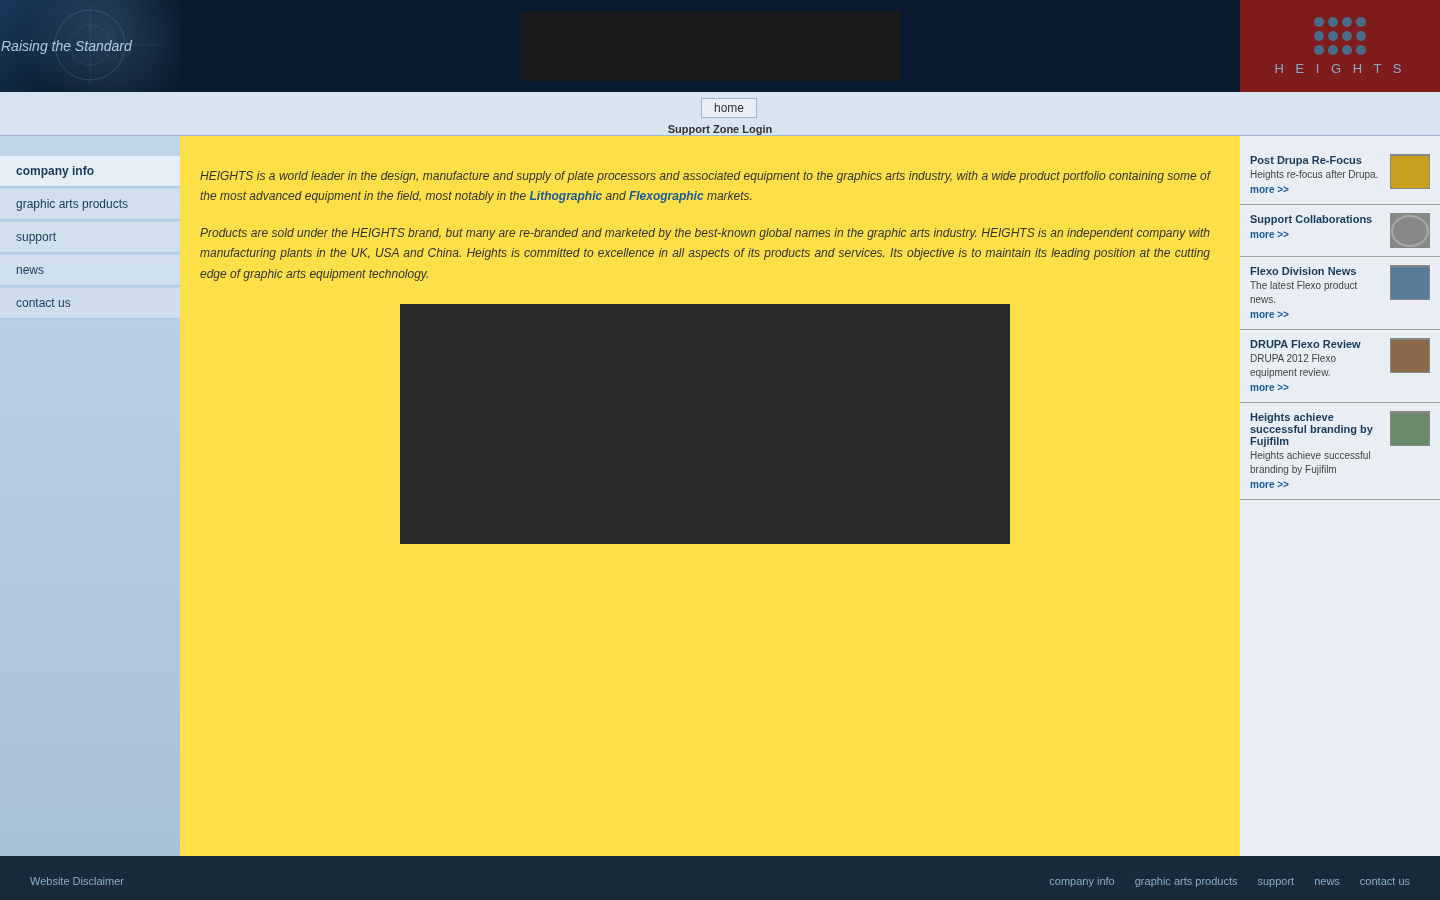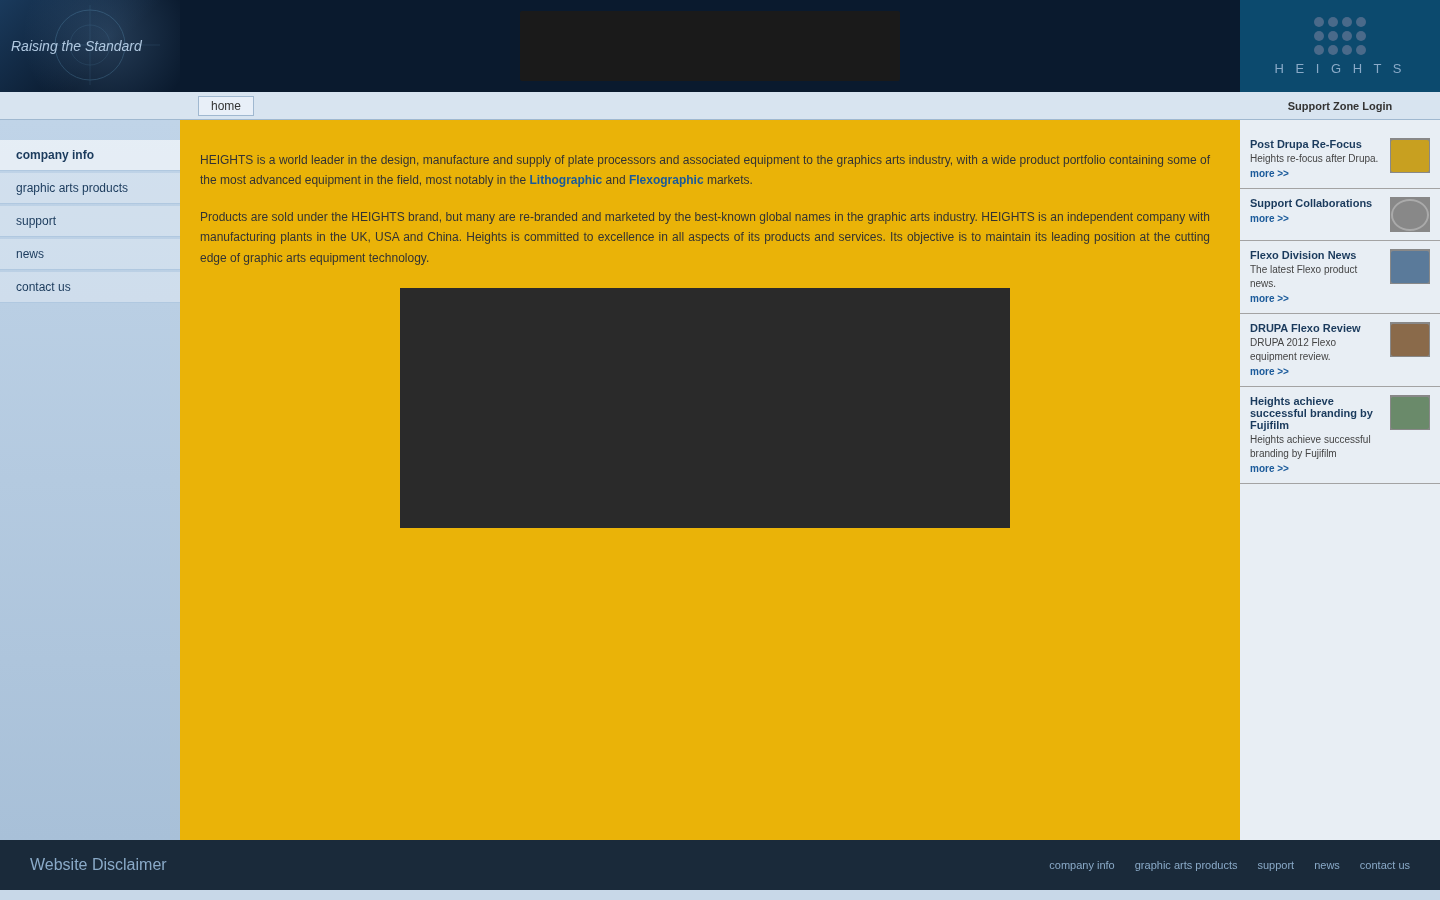--- a/index.html
+++ b/index.html
@@ -11,21 +11,21 @@
       width: 100%;
       height: 92px;
       background: #0a1a2e;
     }
     #header-left {
       width: 180px;
       background: linear-gradient(135deg, #1a3a5c 0%, #0a1a2e 60%);
       display: flex;
       flex-direction: column;
       justify-content: center;
-      padding: 11px;
+      padding: 1px;
       position: relative;
       overflow: hidden;
     }
     #header-left::before {
       content: '';
       position: absolute;
       top: 0; left: 0; right: 0; bottom: 0;
       background: radial-gradient(circle at 60% 40%, rgba(100,140,180,0.3) 0%, transparent 70%);
     }
     .logo-text {
@@ -43,21 +43,21 @@
       justify-content: center;
     }
     .header-banner {
       width: 380px;
       height: 70px;
       background: #1a1a1a;
       border-radius: 2px;
     }
     #header-right {
       width: 200px;
-      background: #0c4a6e;
+      background: #7f1d1d;
       display: flex;
       flex-direction: column;
       align-items: center;
       justify-content: center;
       padding: 10px;
     }
     .heights-dots {
       display: grid;
       grid-template-columns: repeat(4, 10px);
       gap: 4px;
@@ -74,22 +74,23 @@
       font-size: 13px;
       letter-spacing: 4px;
       font-family: Arial, sans-serif;
     }
 
     
     #navbar {
       display: flex;
       background: #d8e4f0;
       border-bottom: 1px solid #a0b8d0;
-      height: 28px;
-      align-items: center;
+      height: 44px;
+      align-items: center;
+      flex-direction: column;
     }
     #navbar-left {
       width: 180px;
       background: #c0d4e8;
     }
     #navbar-center {
       flex: 1;
       display: flex;
       align-items: center;
       padding-left: 10px;
@@ -137,22 +138,23 @@
       border-bottom: 1px solid #b0c8e0;
       cursor: pointer;
       background: rgba(255,255,255,0.3);
       margin-bottom: 2px;
     }
     .sidebar-item.active { background: rgba(255,255,255,0.6); font-weight: bold; }
 
     
     #content {
       flex: 1;
-      background: #eab308;
+      background: #fde047;
       padding: 30px 30px 30px 20px;
+      font-style: italic;
     }
     .content-text {
       font-size: 12px;
       color: #333;
       line-height: 1.7;
       margin-bottom: 16px;
       text-align: justify;
     }
     .link-blue { color: #1a5a9a; text-decoration: none; font-weight: bold; }
 
@@ -210,21 +212,21 @@
     #footer {
       background: #1a2a3a;
       color: #a0b8d0;
       height: 50px;
       display: flex;
       align-items: center;
       justify-content: space-between;
       padding: 0 30px;
     }
     .footer-left {
-      font-size: 16px;
+      font-size: 11px;
       color: #8aaac8;
       text-align: center;
     }
     .footer-nav {
       display: flex;
       gap: 20px;
     }
     .footer-nav-item {
       font-size: 11px;
       color: #8aaac8;

